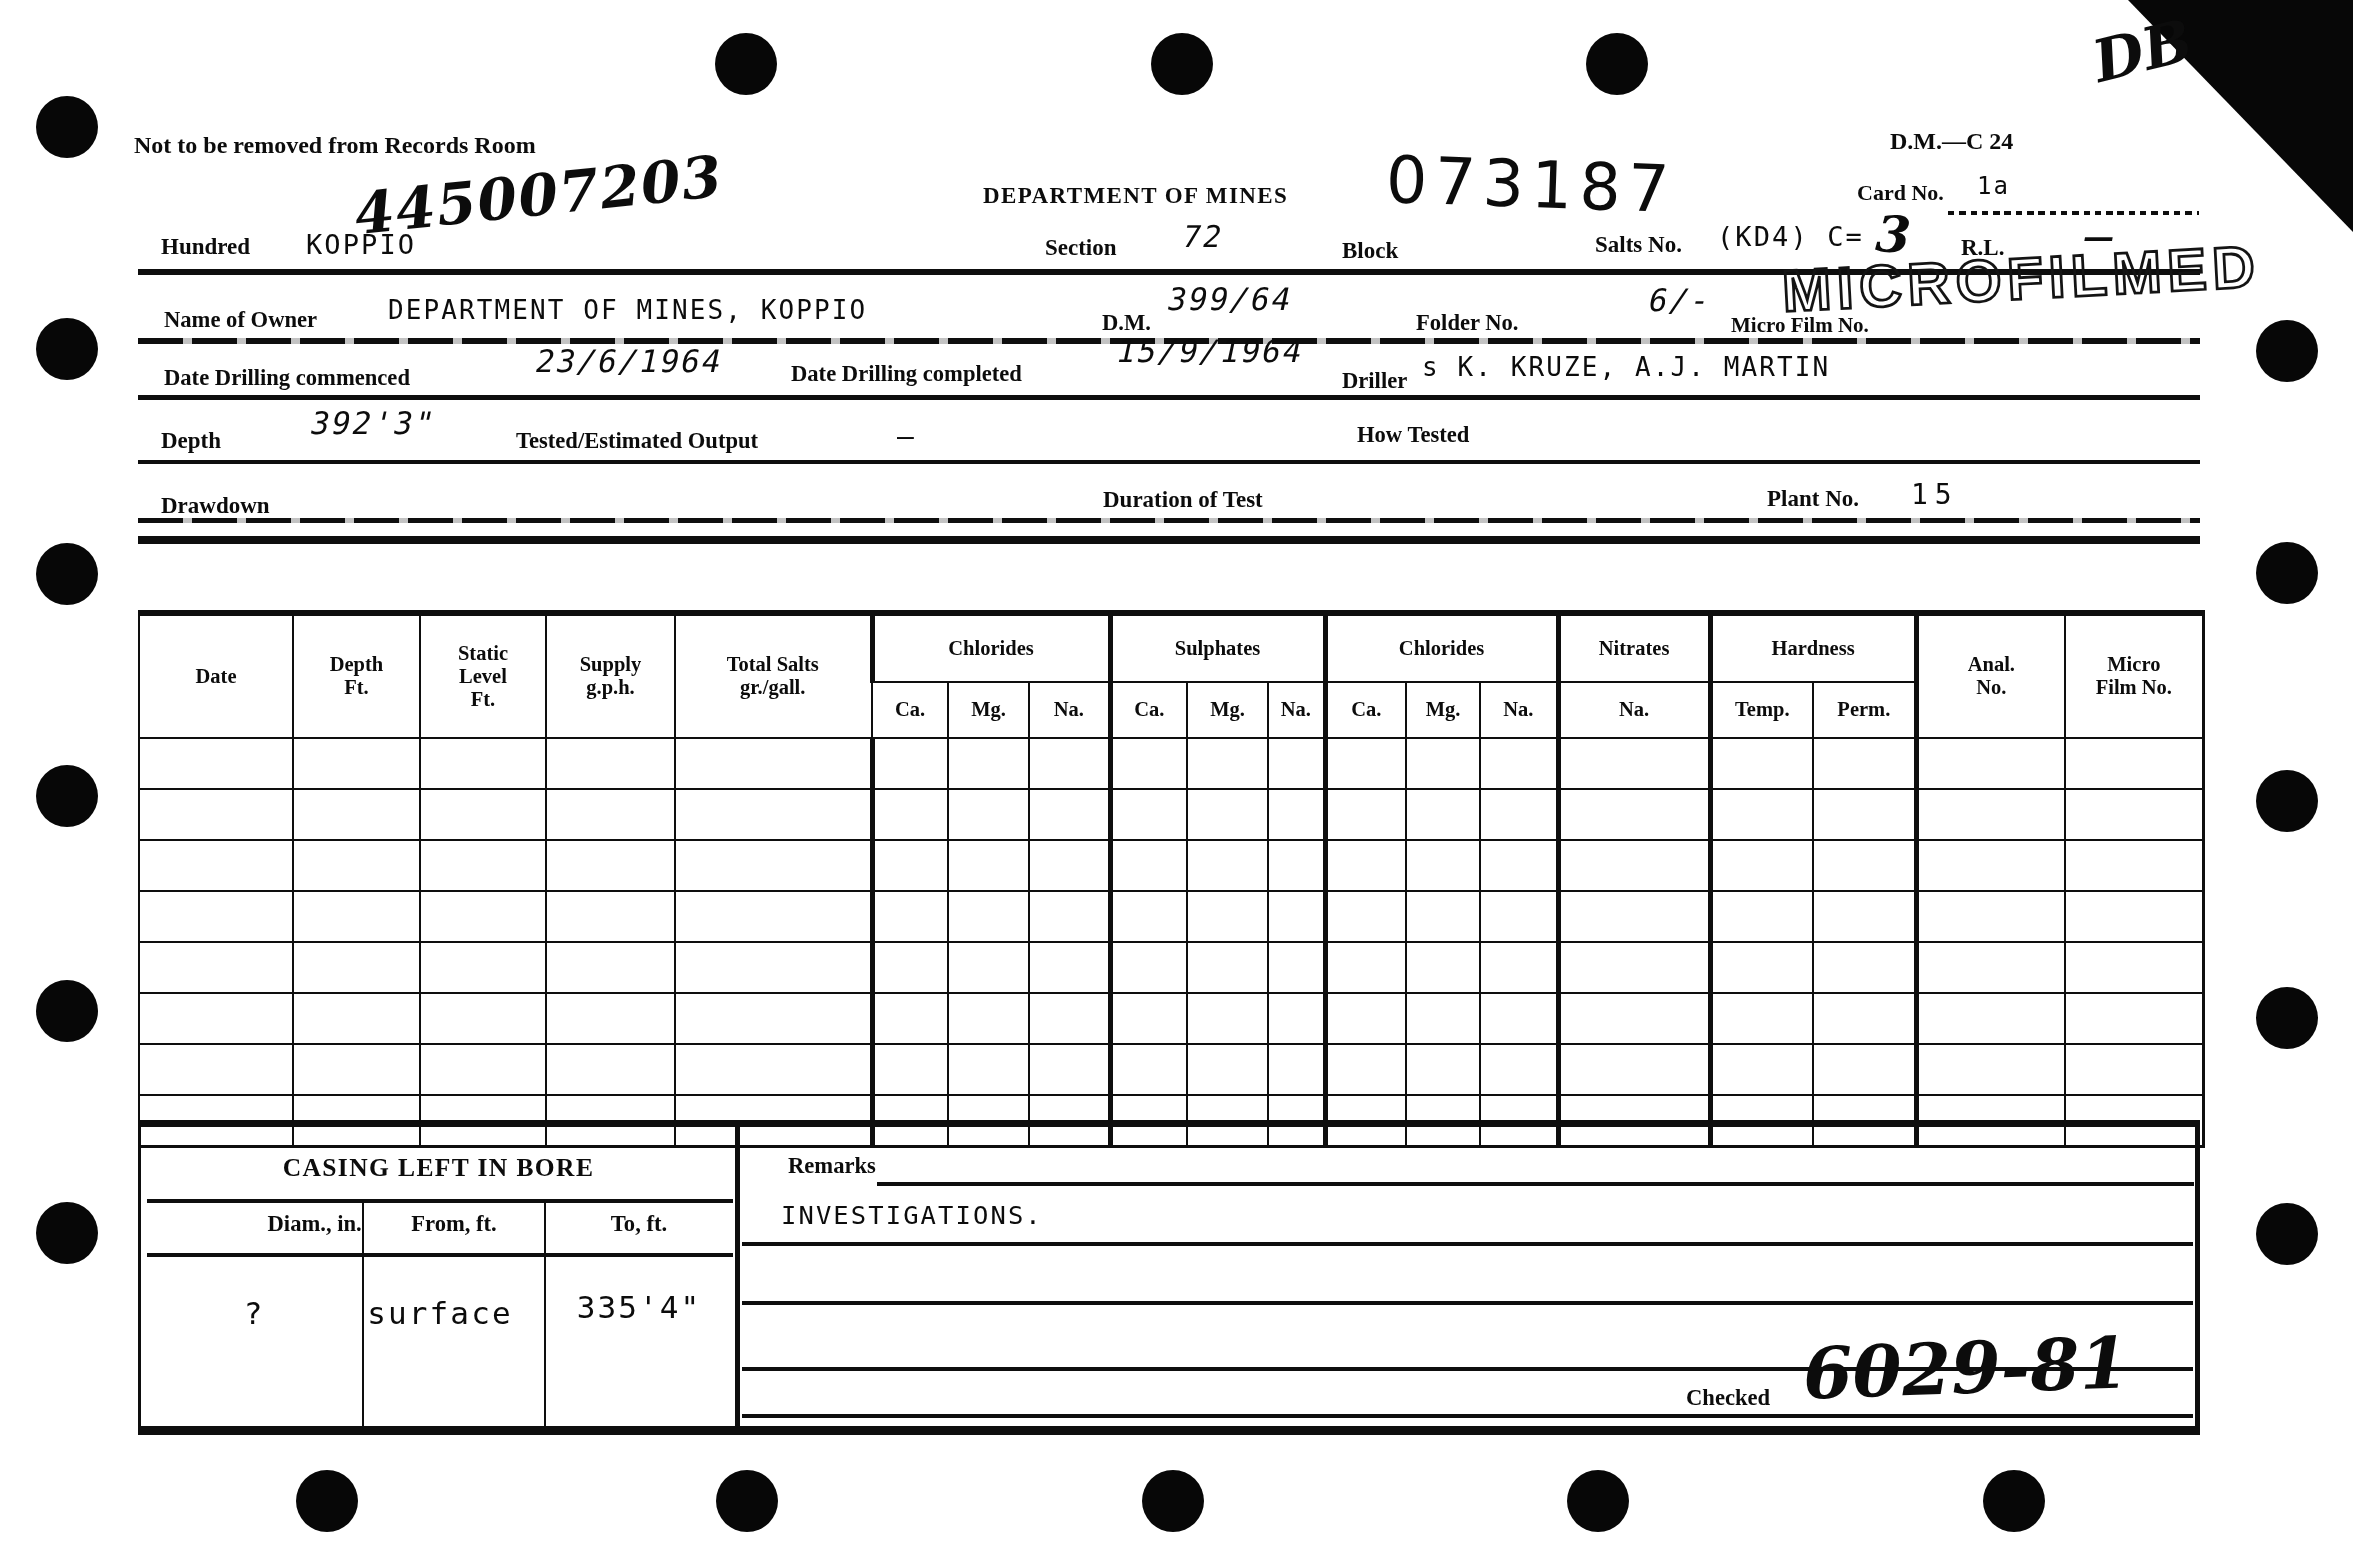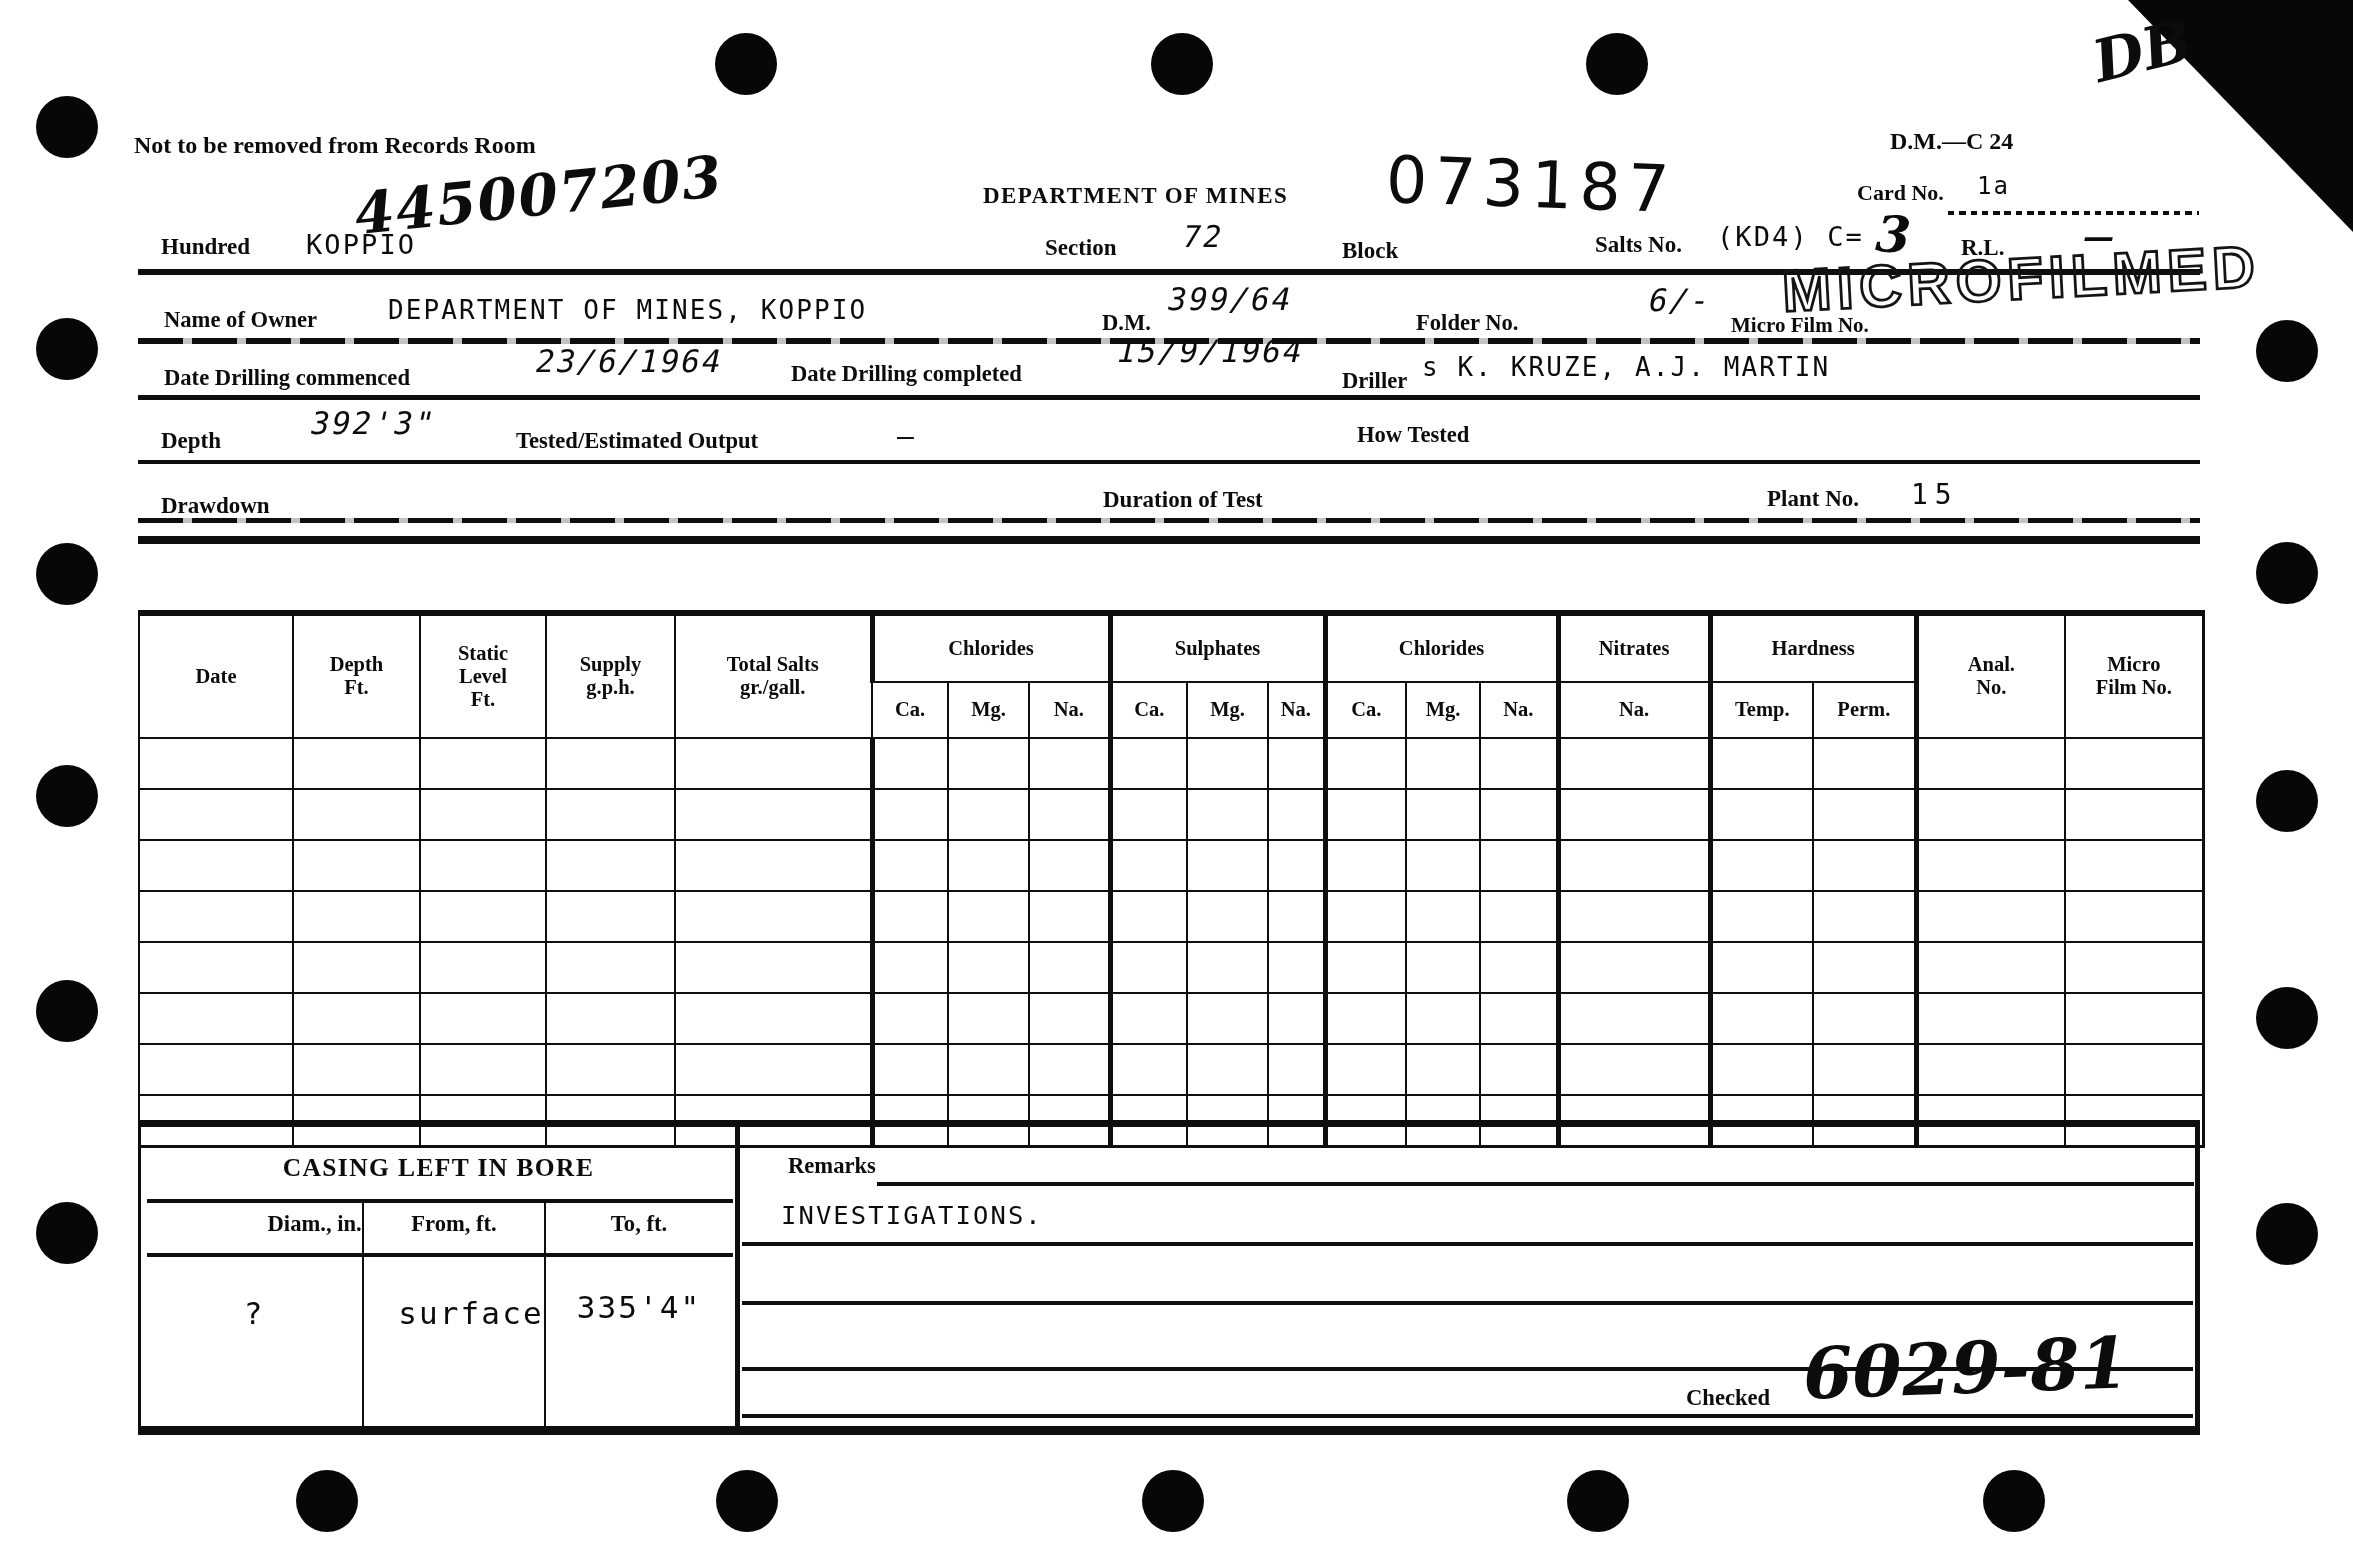--- a/index.html
+++ b/index.html
@@ -355,21 +355,21 @@
 
     <div class="abs lbl" style="left:64px;top:28px;width:467px;text-align:center;font-size:25.5px;letter-spacing:1.4px">CASING LEFT IN BORE</div>
     <div class="c-line" style="left:5.7px;top:72px;width:586px;height:3.5px"></div>
     <div class="c-line" style="left:5.7px;top:126px;width:586px;height:3.5px"></div>
     <div class="c-line" style="left:221px;top:72px;width:2.1px;height:227px"></div>
     <div class="c-line" style="left:403px;top:72px;width:2.1px;height:227px"></div>
     <div class="abs lbl" style="left:5.7px;top:85px;width:215px;text-align:right;font-size:22.6px">Diam., in.</div>
     <div class="abs lbl" style="left:223px;top:85px;width:180px;text-align:center;font-size:22.6px">From, ft.</div>
     <div class="abs lbl" style="left:405px;top:85px;width:186px;text-align:center;font-size:22.6px">To, ft.</div>
     <div class="abs typed" style="left:5.7px;top:170px;width:215px;text-align:center;font-size:31px">?</div>
-    <div class="abs typed" style="left:240px;top:170px;width:180px;text-align:center;font-size:31px">surface</div>
+    <div class="abs typed" style="left:209px;top:170px;width:180px;text-align:center;font-size:31px">surface</div>
     <div class="abs typed" style="left:405px;top:164px;width:186px;text-align:center;font-size:31px">335'4"</div>
 
     <div class="abs lbl" style="left:647px;top:27px;font-size:22.6px">Remarks</div>
     <div class="c-line" style="left:736px;top:55px;width:1317px;height:3.5px"></div>
     <div class="abs typed" style="left:640px;top:75px;font-size:25.5px">INVESTIGATIONS.</div>
     <div class="c-line" style="left:601px;top:115px;width:1451px;height:3.5px"></div>
     <div class="c-line" style="left:601px;top:174px;width:1451px;height:3.5px"></div>
     <div class="c-line" style="left:601px;top:240px;width:1451px;height:3.5px"></div>
     <div class="abs lbl" style="left:1545px;top:259px;font-size:22.6px">Checked</div>
     <div class="abs hand" style="left:1662px;top:204px;font-size:71px;transform:rotate(-2deg)">6029-81</div>

